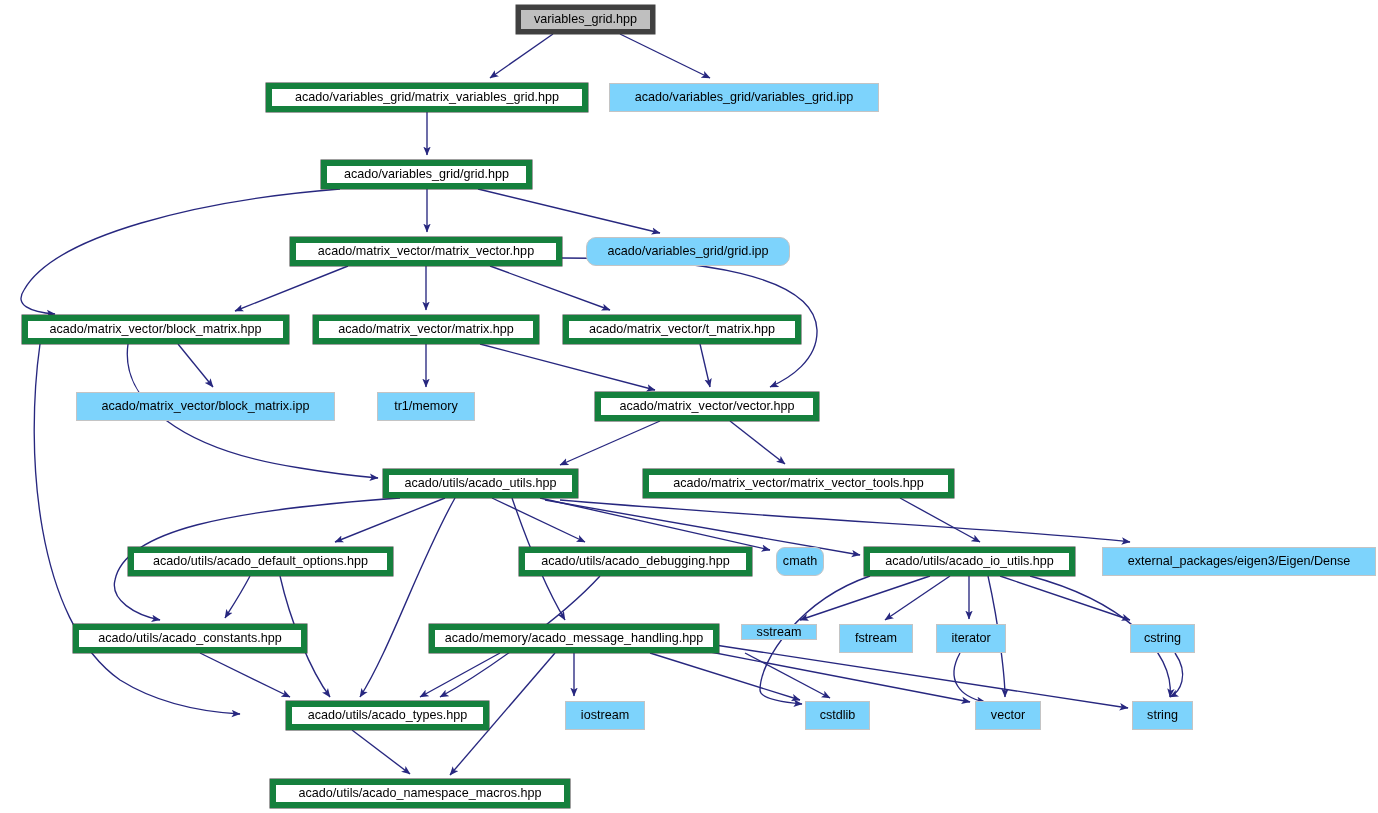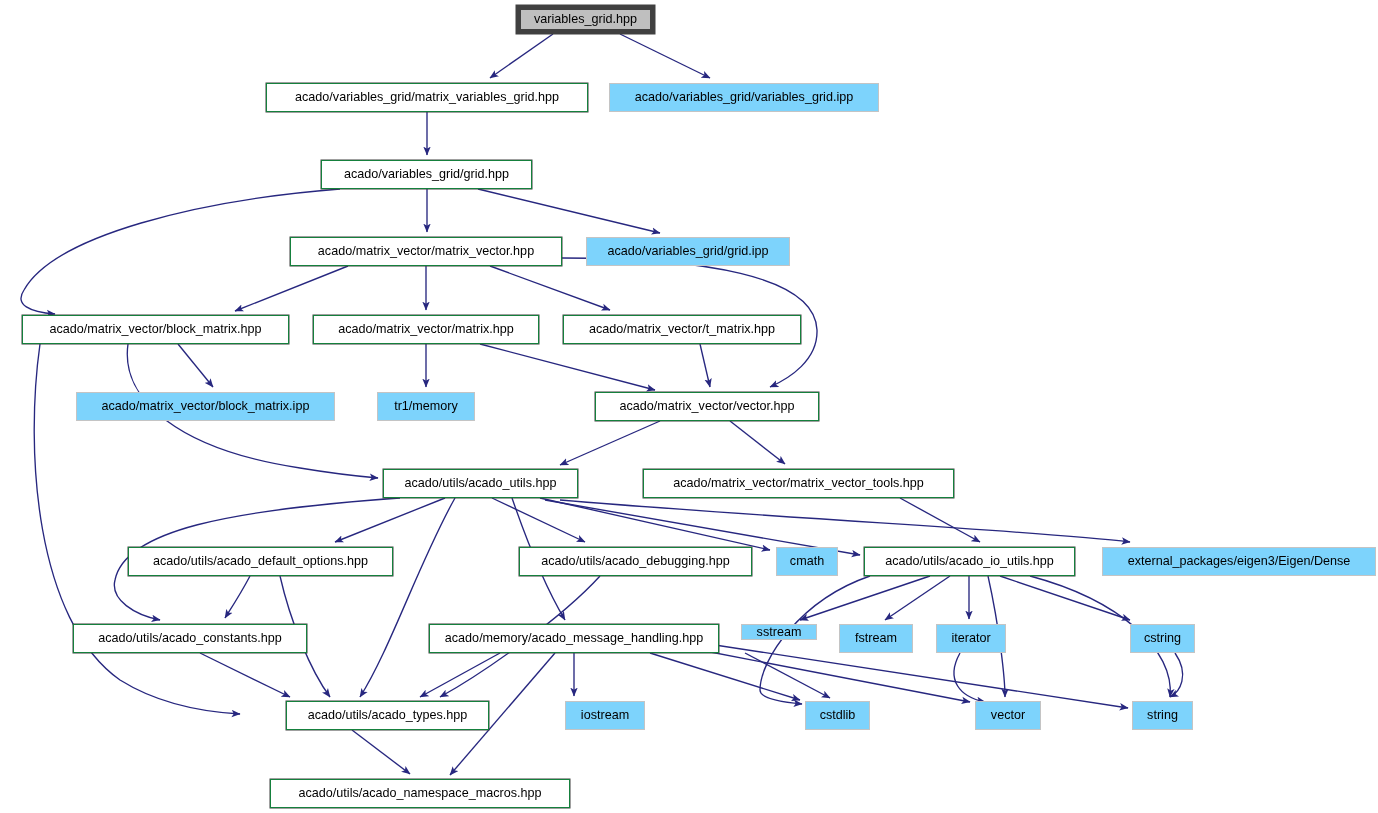--- a/index.html
+++ b/index.html
@@ -1,21 +1,21 @@
 <!DOCTYPE html>
 <html><head>
 <meta charset="utf-8">
 <style>
   html,body{margin:0;padding:0;background:#ffffff;}
   body{font-family:"Liberation Sans","DejaVu Sans",sans-serif;}
   #graph-root{position:relative;width:1378px;height:813px;background:#ffffff;overflow:hidden;}
   svg#edges{position:absolute;left:0;top:0;width:1378px;height:813px;}
   .node{position:absolute;box-sizing:border-box;display:flex;align-items:center;justify-content:center;
         white-space:nowrap;font-size:12.6px;line-height:1;color:#000000;}
-  .node.hdr{border:1px solid #15803d;background:#ffffff;}
+  .node.hdr{border:6px solid #15803d;background:#ffffff;}
   .node.sys{border:1px solid #c4c4c4;background:#7dd3fc;}
   .node.root{border:5px solid #404040;background:#bfbfbf;}
   .node.hdr,.node.root{box-shadow:0 0 0 0.5px #404040;}
 </style>
 </head>
 <body>
 
 <div id="graph-root">
   <svg id="edges" viewBox="0 0 1378 813">
     <defs>
@@ -73,32 +73,32 @@
         <path d="M 1175 653 C 1190 675 1180 692 1170 697" marker-end="url(#arrow)"></path>
         <path d="M 960 653 C 945 680 960 697 985 702" marker-end="url(#arrow)"></path>
       </g>
   </svg>
   <div id="node-layer">
       <div class="node root" style="left: 516px; top: 5px; width: 139px; height: 29px;">variables_grid.hpp</div>
       <div class="node hdr" style="left: 266px; top: 83px; width: 322px; height: 29px;">acado/variables_grid/matrix_variables_grid.hpp</div>
       <div class="node sys" style="left: 609px; top: 83px; width: 270px; height: 29px;">acado/variables_grid/variables_grid.ipp</div>
       <div class="node hdr" style="left: 321px; top: 160px; width: 211px; height: 29px;">acado/variables_grid/grid.hpp</div>
       <div class="node hdr" style="left: 290px; top: 237px; width: 272px; height: 29px;">acado/matrix_vector/matrix_vector.hpp</div>
-      <div class="node sys" style="left: 586px; top: 237px; width: 204px; height: 29px;">acado/variables_grid/grid.ipp</div>
+      <div class="node sys" style="left: 586px; top: 237px; width: 204px; height: 29px; border-radius: 10px;">acado/variables_grid/grid.ipp</div>
       <div class="node hdr" style="left: 22px; top: 315px; width: 267px; height: 29px;">acado/matrix_vector/block_matrix.hpp</div>
       <div class="node hdr" style="left: 313px; top: 315px; width: 226px; height: 29px;">acado/matrix_vector/matrix.hpp</div>
       <div class="node hdr" style="left: 563px; top: 315px; width: 238px; height: 29px;">acado/matrix_vector/t_matrix.hpp</div>
       <div class="node sys" style="left: 76px; top: 392px; width: 259px; height: 29px;">acado/matrix_vector/block_matrix.ipp</div>
       <div class="node sys" style="left: 377px; top: 392px; width: 98px; height: 29px;">tr1/memory</div>
       <div class="node hdr" style="left: 595px; top: 392px; width: 224px; height: 29px; text-align: right;">acado/matrix_vector/vector.hpp</div>
       <div class="node hdr" style="left: 383px; top: 469px; width: 195px; height: 29px;">acado/utils/acado_utils.hpp</div>
       <div class="node hdr" style="left: 643px; top: 469px; width: 311px; height: 29px;">acado/matrix_vector/matrix_vector_tools.hpp</div>
       <div class="node hdr" style="left: 128px; top: 547px; width: 265px; height: 29px;">acado/utils/acado_default_options.hpp</div>
       <div class="node hdr" style="left: 519px; top: 547px; width: 233px; height: 29px;">acado/utils/acado_debugging.hpp</div>
-      <div class="node sys" style="left: 776px; top: 547px; width: 62px; height: 29px;">cmath</div>
+      <div class="node sys" style="left: 776px; top: 547px; width: 48px; height: 29px; border-radius: 9px;">cmath</div>
       <div class="node hdr" style="left: 864px; top: 547px; width: 211px; height: 29px;">acado/utils/acado_io_utils.hpp</div>
       <div class="node sys" style="left: 1102px; top: 547px; width: 274px; height: 29px;">external_packages/eigen3/Eigen/Dense</div>
       <div class="node hdr" style="left: 73px; top: 624px; width: 234px; height: 29px;">acado/utils/acado_constants.hpp</div>
       <div class="node hdr" style="left: 429px; top: 624px; width: 290px; height: 29px;">acado/memory/acado_message_handling.hpp</div>
       <div class="node sys" style="left: 741px; top: 624px; width: 76px; height: 16px;">sstream</div>
       <div class="node sys" style="left: 839px; top: 624px; width: 74px; height: 29px;">fstream</div>
       <div class="node sys" style="left: 936px; top: 624px; width: 70px; height: 29px;">iterator</div>
       <div class="node sys" style="left: 1130px; top: 624px; width: 65px; height: 29px;">cstring</div>
       <div class="node hdr" style="left: 245px; top: 701px; width: 203px; height: 29px; margin-left: 41px;">acado/utils/acado_types.hpp</div>
       <div class="node sys" style="left: 565px; top: 701px; width: 80px; height: 29px;">iostream</div>

